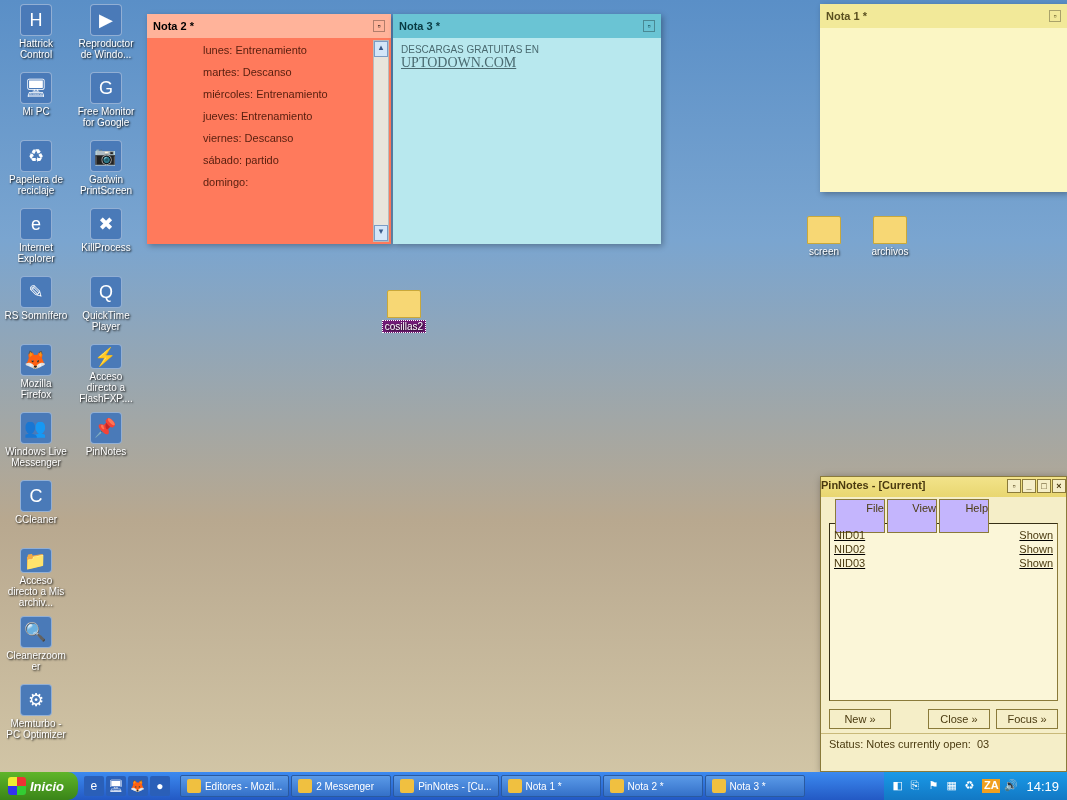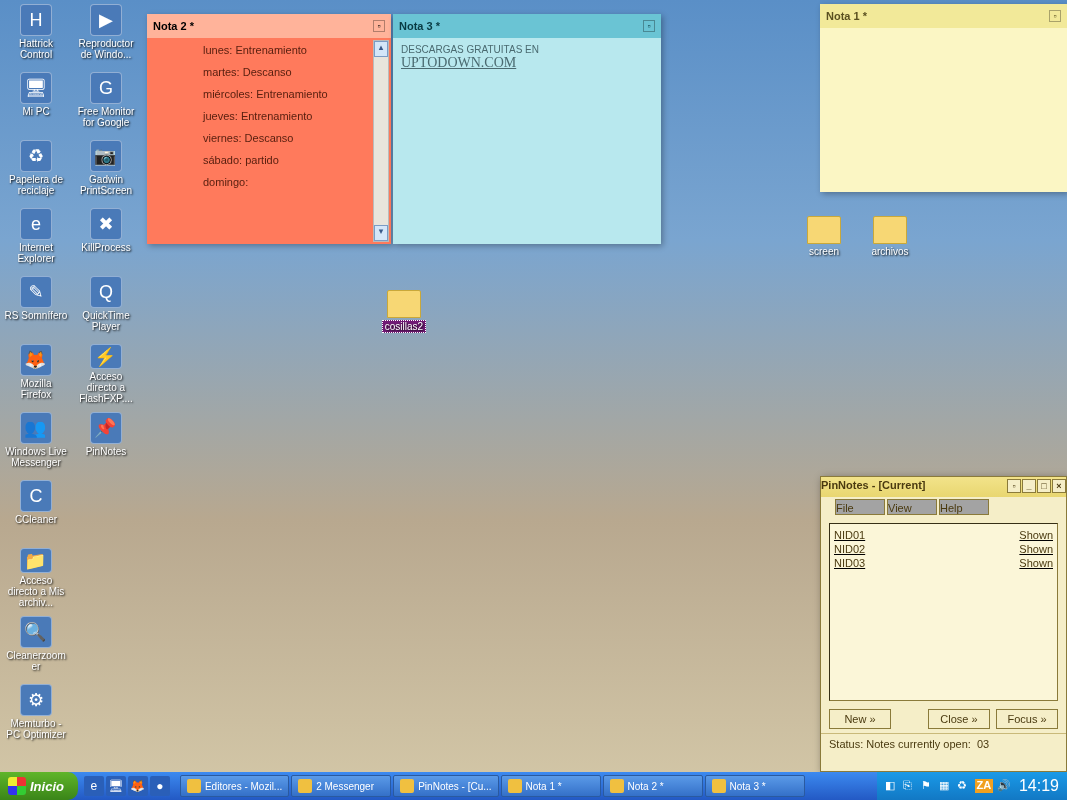--- a/index.html
+++ b/index.html
@@ -39,40 +39,40 @@
 .note1 { left:820px; top:4px; width:247px; height:188px; background:#fbf6c4; }
 .note1 .note-title { background:#f2e999; color:#5a5020; }
 .note1 .note-body { color:#5a5020; font-size:11px; }
 
 
 .pinwin { position:absolute; left:820px; top:476px; width:247px; height:296px; background:#f5eec8; border:1px solid #8a7a3a; box-shadow:2px 2px 8px rgba(0,0,0,.4); font-size:11px; }
 .pinwin .titlebar { height:20px; background:linear-gradient(#f2e38a,#e8d670); padding:2px 0; display:flex; justify-content:space-between; align-items:flex-start; font-weight:bold; color:#4a3a10;cursor:move; }
 .pinwin .winbtns { display:flex; gap:1px; }
 .pinwin .winbtns span { width:14px;height:14px;background:#f5eec8;border:1px solid #8a7a3a;font-size:9px;text-align:center;line-height:12px;cursor:pointer; }
 .pinwin .menubar { height:22px; display:flex; padding:2px 14px; gap:2px; }
-.pinwin .menubar .mbtn { flex:0 0 50px; height:16px; background:#a3a3a3; border:1px solid #8a7a3a; text-align:left; font-size:11px; line-height:16px; cursor:pointer; color:#4a3a10; }
+.pinwin .menubar .mbtn { flex:0 0 50px; height:34px; background:#c4b5fd; border:1px solid #8a7a3a; text-align:right; font-size:11px; line-height:16px; cursor:pointer; color:#4a3a10; }
 .pinwin .list { margin:4px 8px; height:178px; background:#fbf6d8; border:1px inset #8a7a3a; padding:4px;text-decoration:underline; }
 .pinwin .list .row { display:flex; justify-content:space-between; padding:1px 0; color:#4a3a10; }
 .pinwin .btnrow { display:flex; gap:6px; padding:4px 8px; }
 .pinwin .btnrow .abtn { flex:0 0 62px; height:20px; background:#f5eec8; border:1px solid #8a7a3a; text-align:center; font-size:11px; line-height:18px; cursor:pointer; color:#4a3a10; }
 .pinwin .btnrow .spacer { flex:1; }
 .pinwin .status { border-top:1px solid #c9b97a; padding:4px 8px; color:#4a3a10; }
 
 
 .taskbar { position:absolute; left:0; right:0; bottom:0; height:28px; background:linear-gradient(#3c8af0,#2359c4); display:flex; align-items:center; font-size:11px; color:#fff; }
 .startbtn { height:28px; background:linear-gradient(#5fb52a,#3a8518); padding:0 14px 0 8px; display:flex; align-items:center; gap:4px; font-weight:bold; font-style:italic; border-radius:0 10px 10px 0; cursor:pointer; font-size:13px; }
 .startbtn .logo { width:18px;height:18px;background:conic-gradient(#e33 0 25%,#3c3 0 50%,#33e 0 75%,#ee3 0);border-radius:3px; }
 .ql { display:flex; gap:2px; padding:0 6px; }
 .ql .q { width:20px;height:20px;background:#2a5fb8;border-radius:2px;cursor:pointer;display:flex;align-items:center;justify-content:center;font-size:12px; }
 .tasks { display:flex; gap:2px; flex:1; padding:0 4px; overflow:hidden; }
 .tasks .task { height:22px; min-width:100px; max-width:130px; background:linear-gradient(#5a9ae8,#3470c8); border:1px solid #2a5aa0; border-radius:2px; padding:0 6px; display:flex; align-items:center; gap:4px; cursor:pointer; overflow:hidden; white-space:nowrap; text-overflow:ellipsis; font-size:10px; }
 .tasks .task .ti { width:14px;height:14px;background:#f0c040;border-radius:2px;flex-shrink:0; }
 .tray { height:28px; background:linear-gradient(#1a9ae8,#1278c4); padding:0 8px; display:flex; align-items:center; gap:4px; }
 .tray .ti { width:14px;height:14px;cursor:pointer;font-size:11px; }
-.tray .clock { font-size:16px; margin-left:4px; }
+.tray .clock { font-size:13px; margin-left:4px; }
 </style>
 </head>
 <body>
 
 <div class="desktop">
 
   <div class="icon-grid">
     <div class="desktop-icon">
         <div class="ico">H</div>
         <div class="lbl">Hattrick Control</div>

